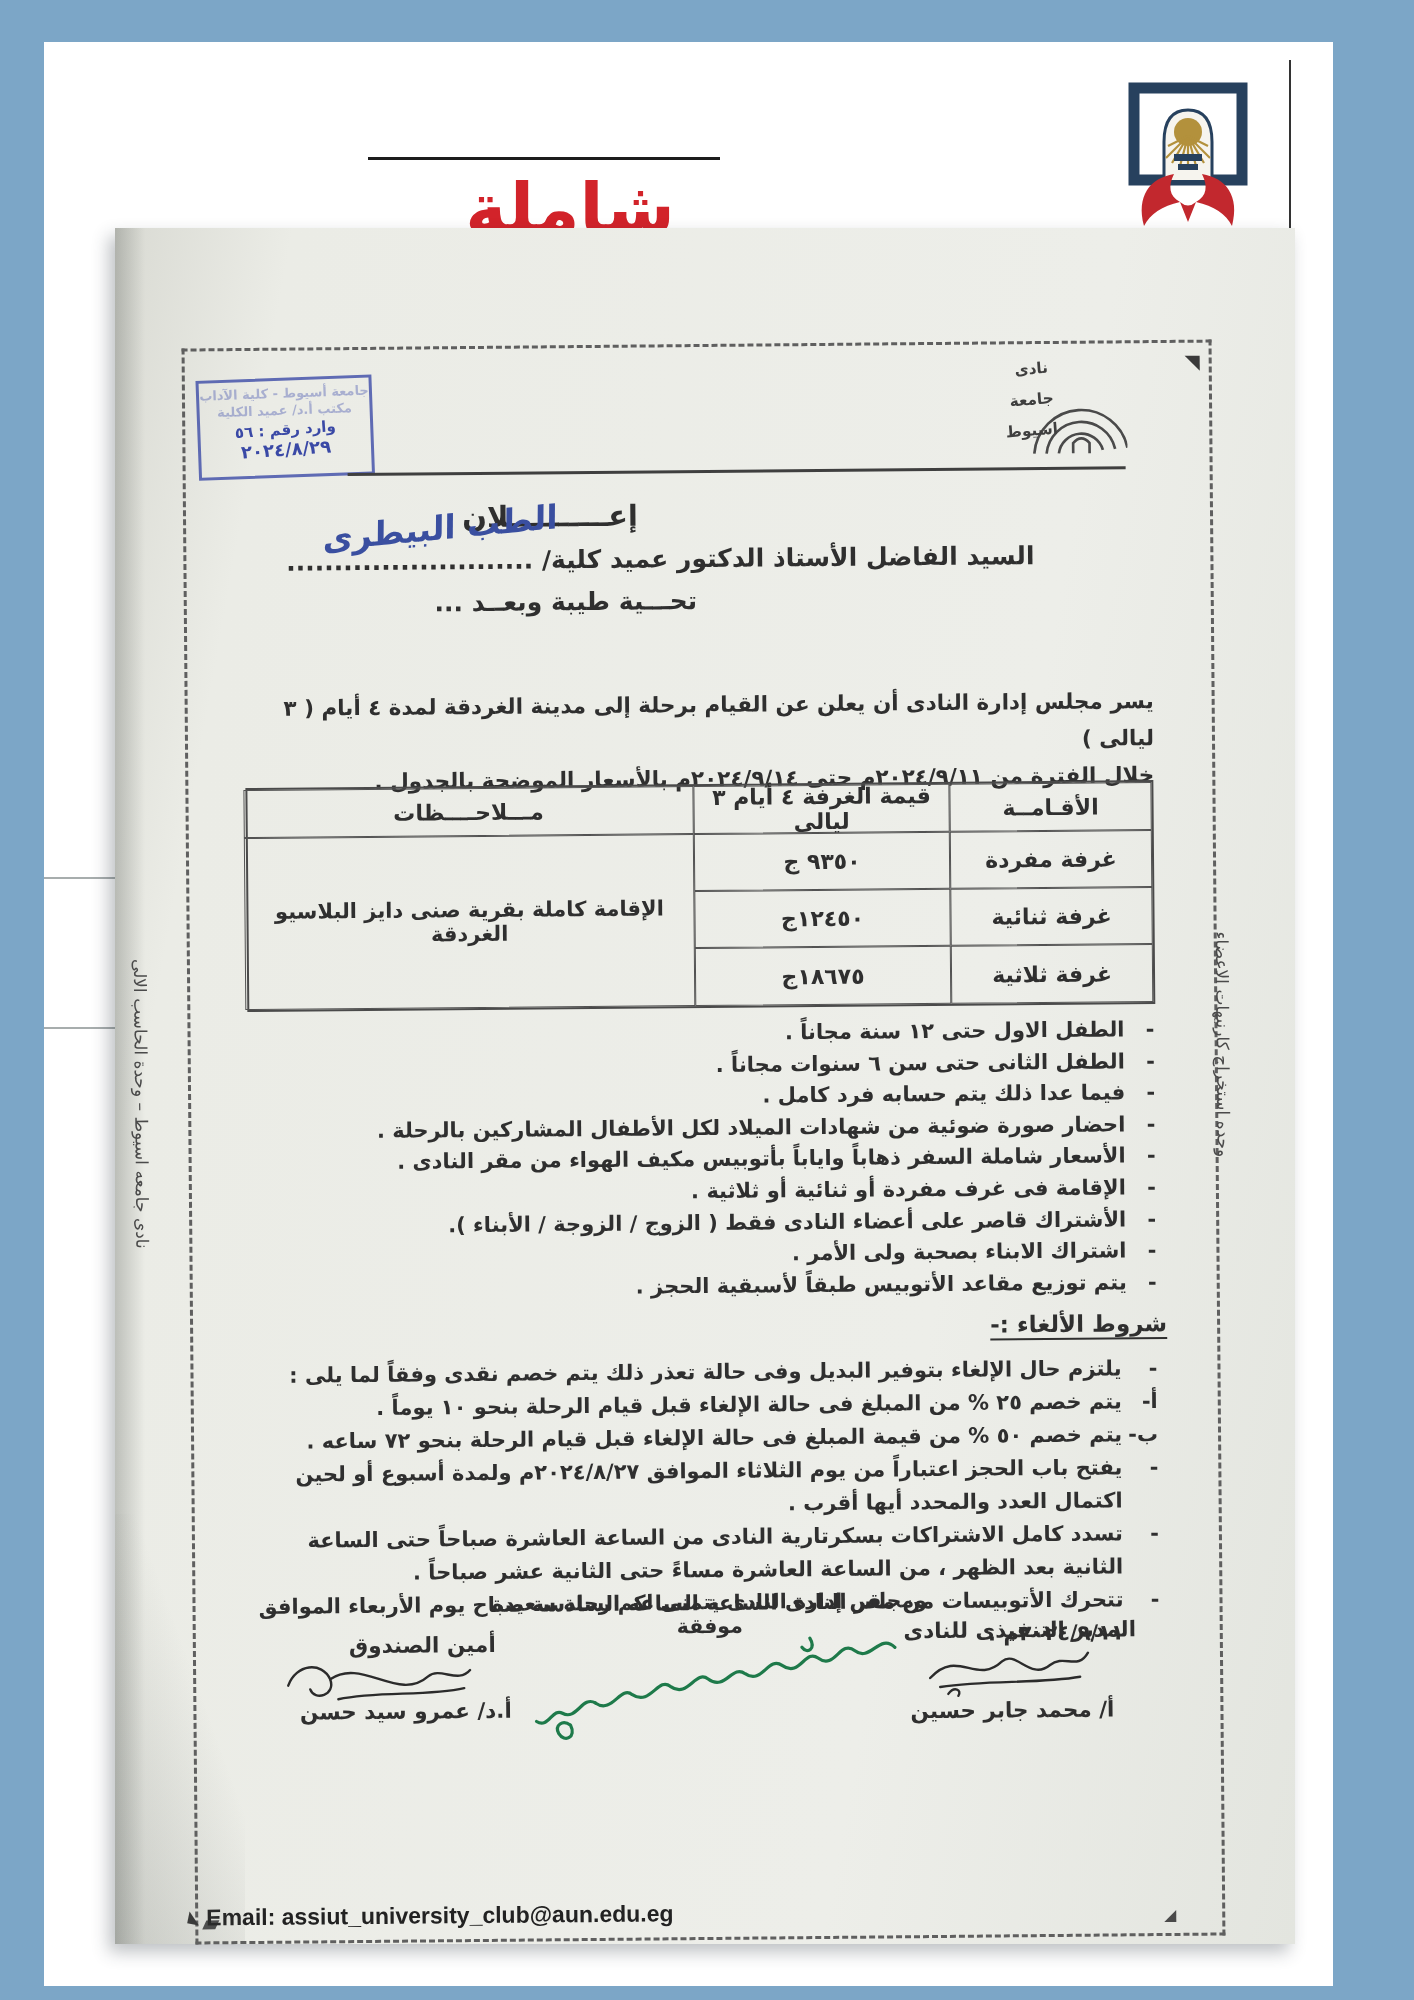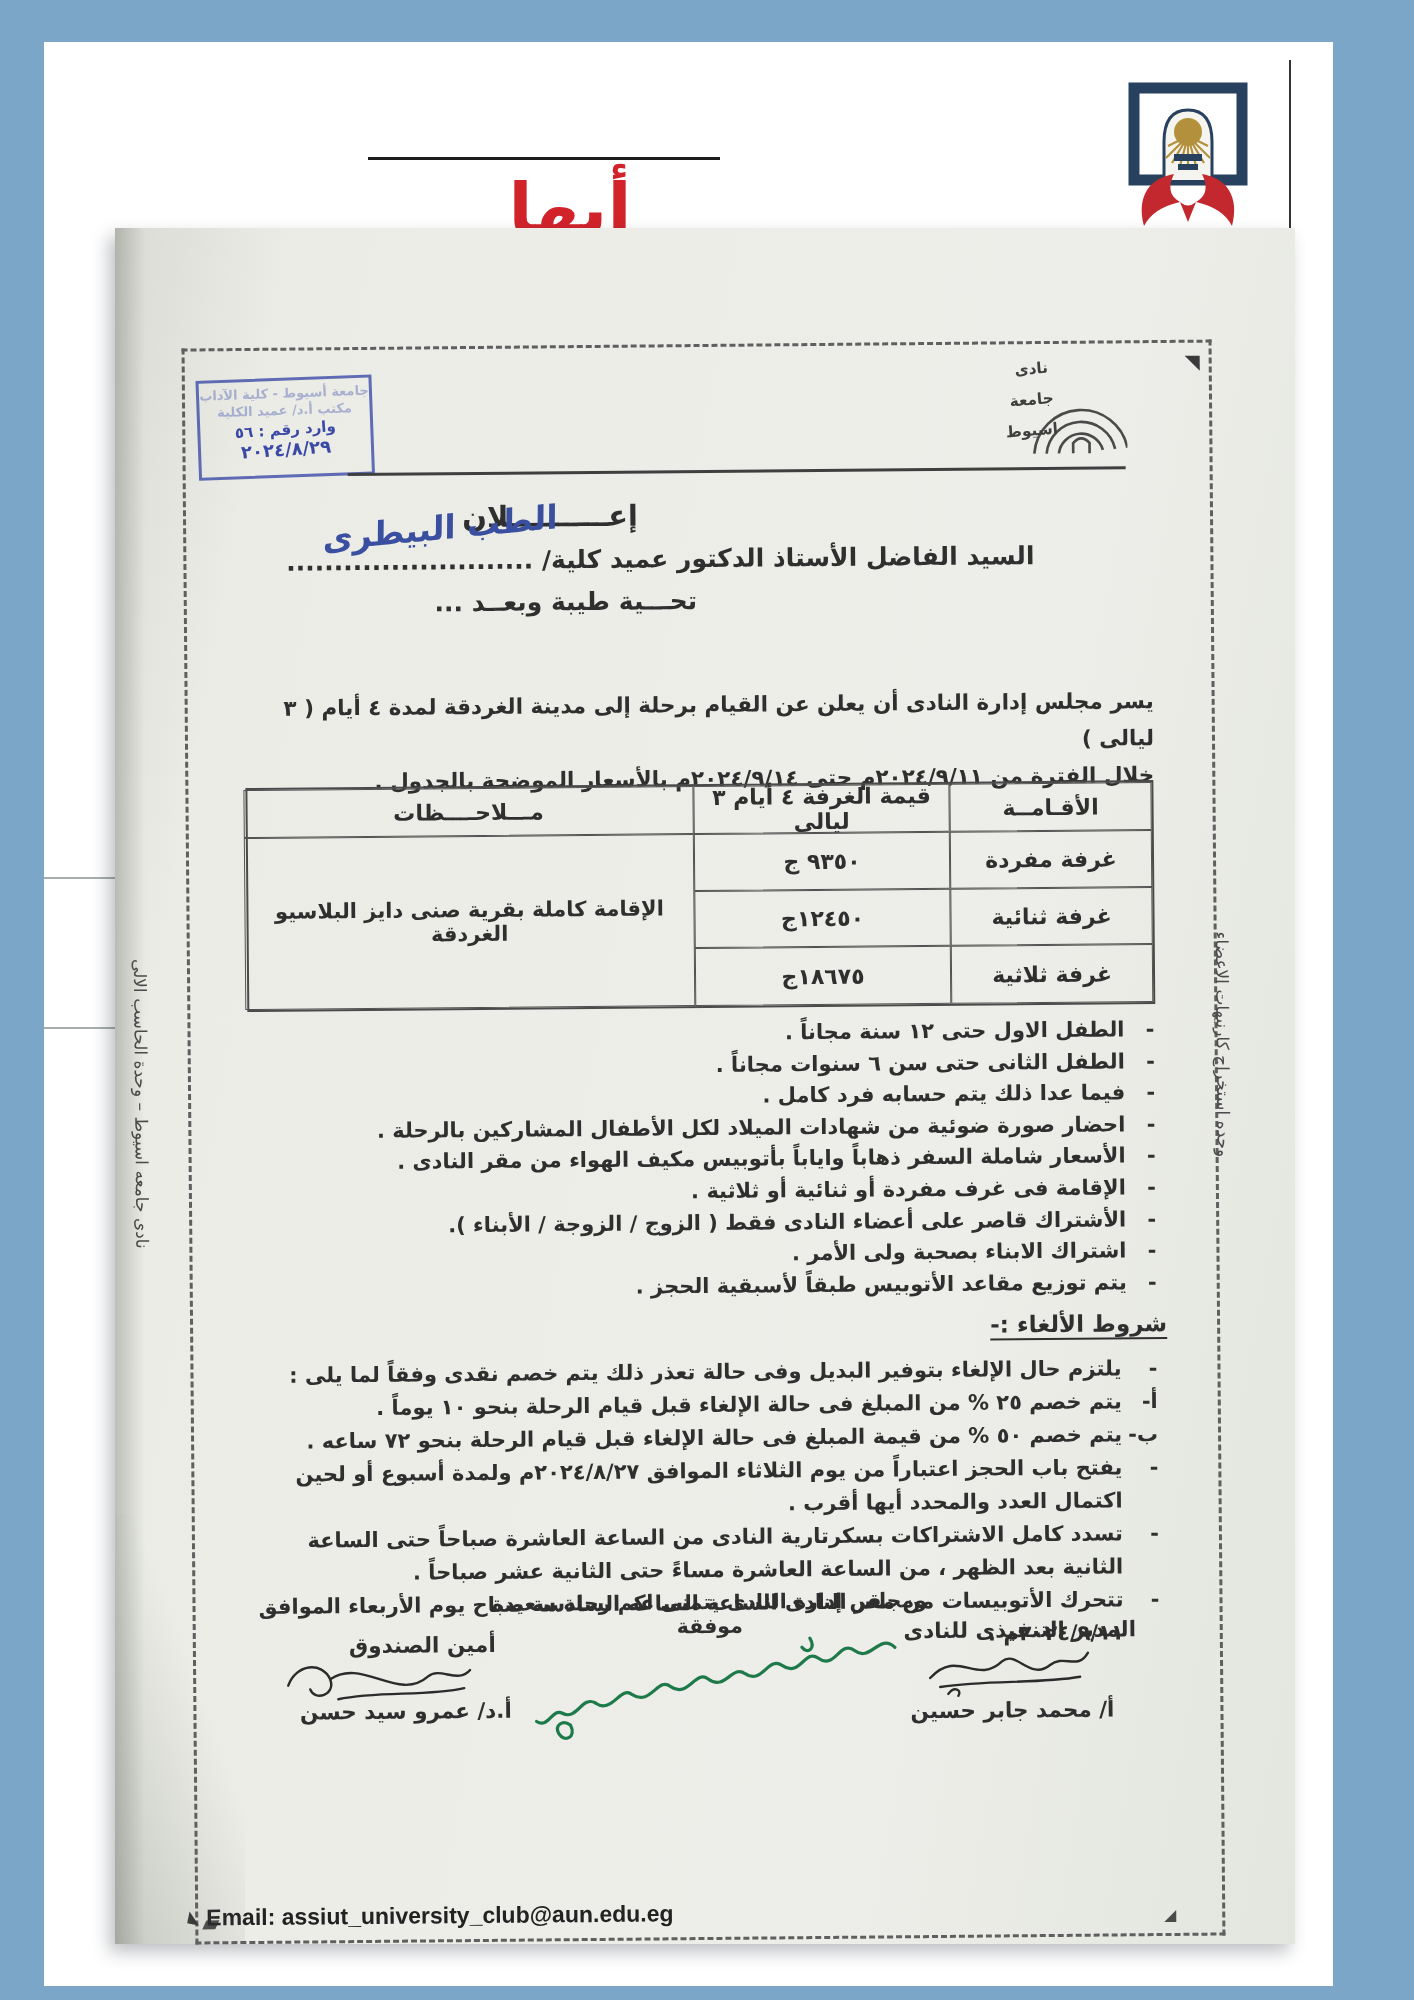--- a/index.html
+++ b/index.html
@@ -110,21 +110,21 @@
   .email-mark{width:0;height:0;border-bottom:12px solid #333;border-right:12px solid transparent;
     margin-right:6px;transform:rotate(12deg);}
 </style>
 </head>
 <body>
 
 <div class="screen">
   <div class="panel"></div>
 
   <div class="rule rule-top"></div>
-  <div class="banner-title">أيها</div>
+  <div class="banner-title">شاملة</div>
   <div class="rule rule-bottom"></div>
 
   <svg class="uni-logo" viewBox="0 0 132 150">
     <rect x="12" y="8" width="108" height="92" fill="none" stroke="#27415e" stroke-width="11"></rect>
     <path d="M42,100 L42,62 Q42,30 66,30 Q90,30 90,62 L90,100" fill="#f6f4ee" stroke="#27415e" stroke-width="3"></path>
     <circle cx="66" cy="52" r="14" fill="#b3913c"></circle>
     <g stroke="#b3913c" stroke-width="2.2">
       <line x1="66" y1="56" x2="44" y2="78"></line>
         <line x1="66" y1="56" x2="50" y2="83"></line>
       <line x1="66" y1="56" x2="58" y2="86"></line>

